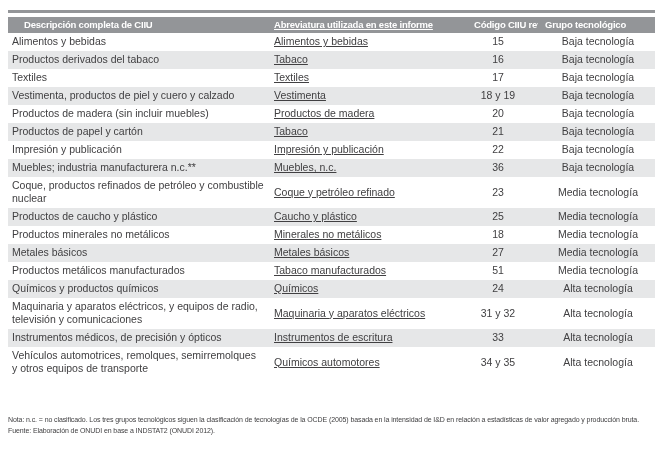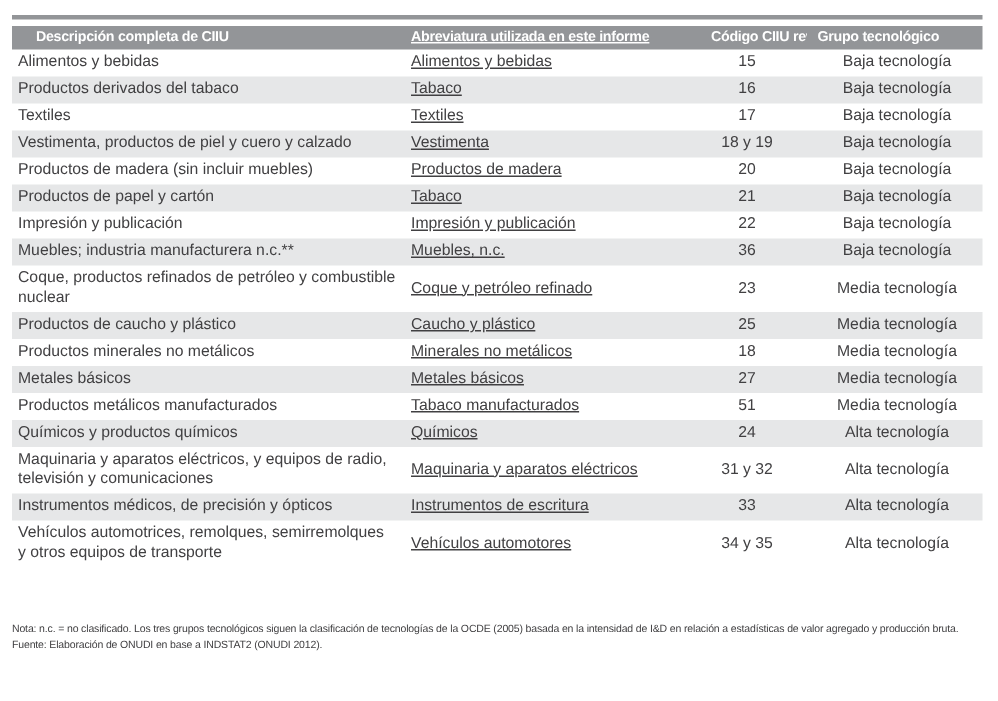--- a/index.html
+++ b/index.html
@@ -186,21 +186,21 @@
           <td class="col-group">Alta tecnología</td>
         </tr>
         <tr>
           <td class="col-desc">Instrumentos médicos, de precisión y ópticos</td>
           <td class="col-abbr">Instrumentos de escritura</td>
           <td class="col-code">33</td>
           <td class="col-group">Alta tecnología</td>
         </tr>
         <tr>
           <td class="col-desc">Vehículos automotrices, remolques, semirremolques y otros equipos de transporte</td>
-          <td class="col-abbr">Vehículos automotores</td>
+          <td class="col-abbr">Químicos automotores</td>
           <td class="col-code">34 y 35</td>
           <td class="col-group">Alta tecnología</td>
         </tr>
       </tbody>
   </table>
 
   <div class="footnotes">
     <p>Nota: n.c. = no clasificado. Los tres grupos tecnológicos siguen la clasificación de tecnologías de la OCDE (2005) basada en la intensidad de I&amp;D en relación a estadísticas de valor agregado y producción bruta.</p>
     <p>Fuente: Elaboración de ONUDI en base a INDSTAT2 (ONUDI 2012).</p>
   </div>

